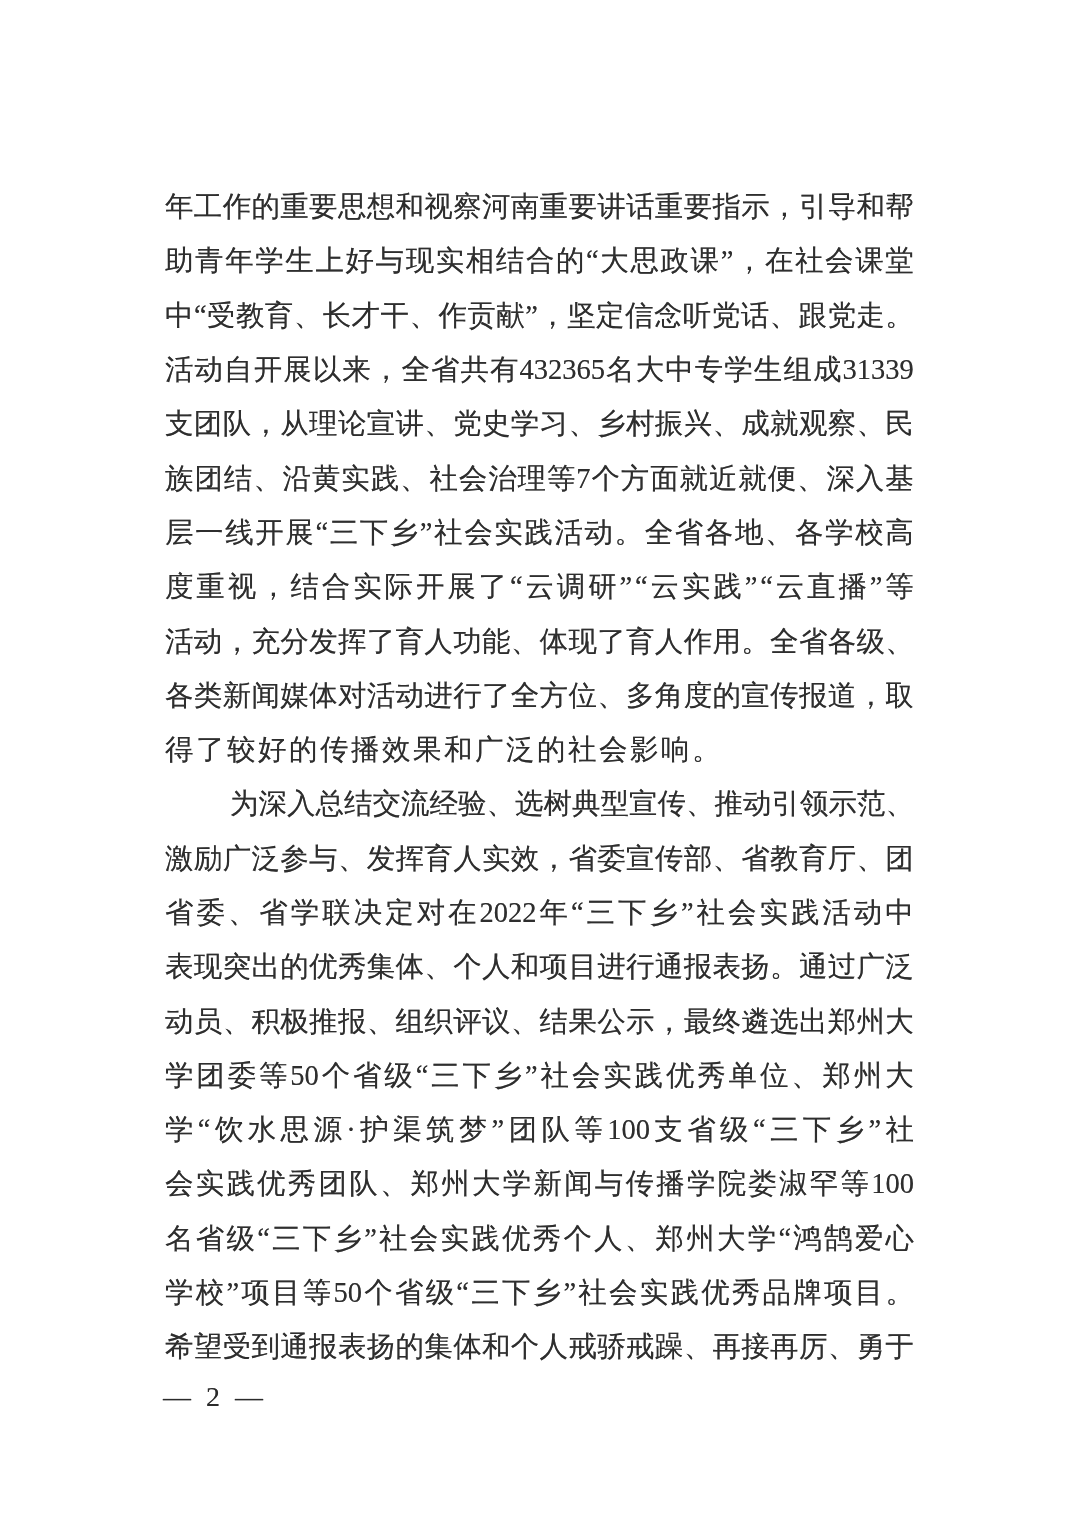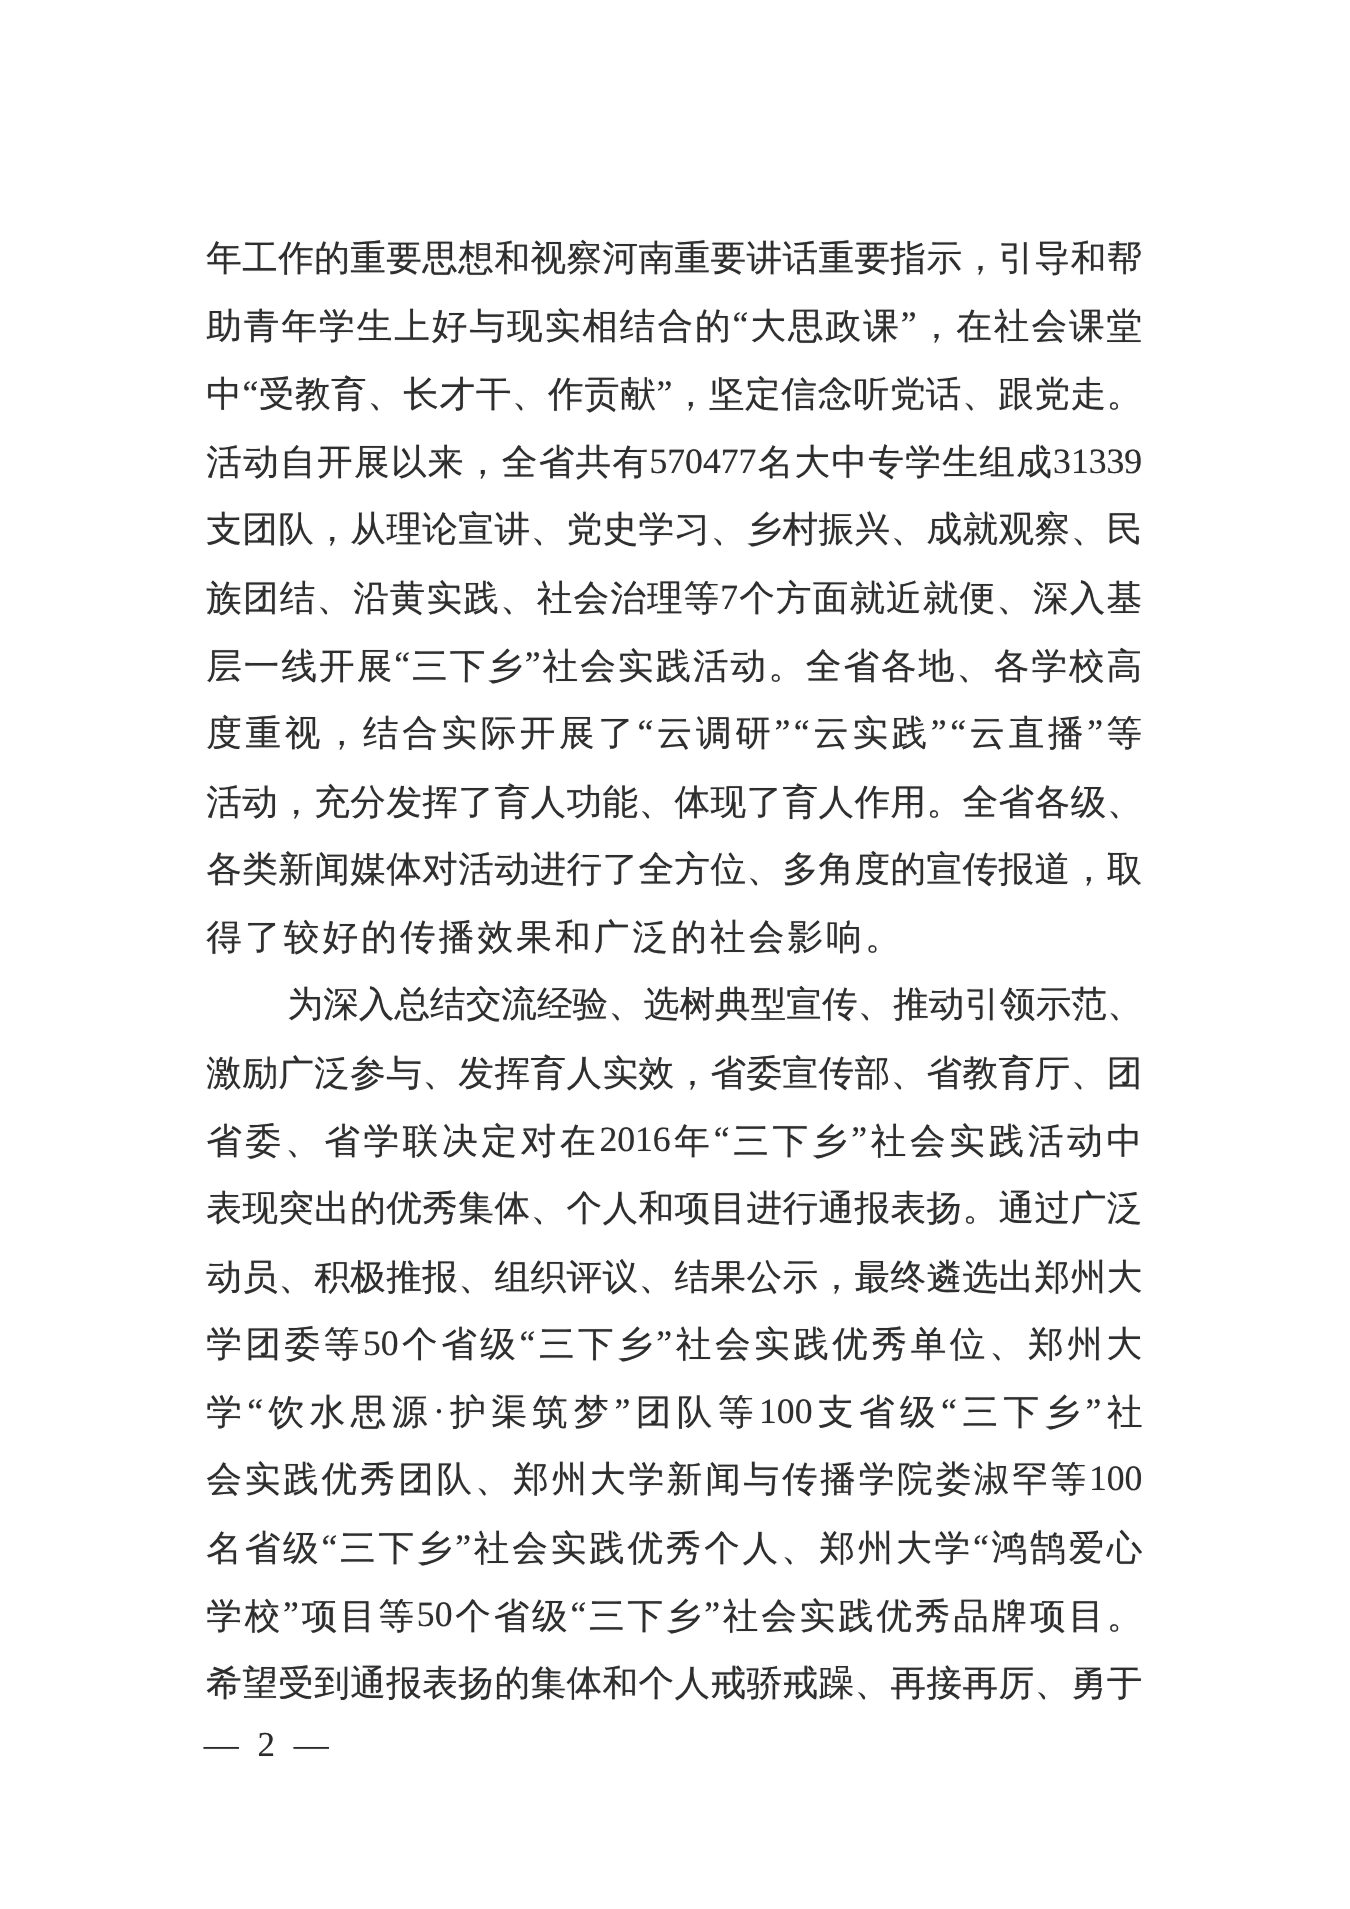--- a/index.html
+++ b/index.html
@@ -151,21 +151,21 @@
         <span class="glyph">自</span>
         <span class="glyph">开</span>
         <span class="glyph">展</span>
         <span class="glyph">以</span>
         <span class="glyph">来</span>
         <span class="glyph">，</span>
         <span class="glyph">全</span>
         <span class="glyph">省</span>
         <span class="glyph">共</span>
         <span class="glyph">有</span>
-        <span class="glyph">570477</span>
+        <span class="glyph">432365</span>
         <span class="glyph">名</span>
         <span class="glyph">大</span>
         <span class="glyph">中</span>
         <span class="glyph">专</span>
         <span class="glyph">学</span>
         <span class="glyph">生</span>
         <span class="glyph">组</span>
         <span class="glyph">成</span>
         <span class="glyph">31339</span>
       </div>
@@ -416,21 +416,21 @@
         <span class="glyph">省</span>
         <span class="glyph">委</span>
         <span class="glyph">、</span>
         <span class="glyph">省</span>
         <span class="glyph">学</span>
         <span class="glyph">联</span>
         <span class="glyph">决</span>
         <span class="glyph">定</span>
         <span class="glyph">对</span>
         <span class="glyph">在</span>
-        <span class="glyph">2016</span>
+        <span class="glyph">2022</span>
         <span class="glyph">年</span>
         <span class="glyph">“</span>
         <span class="glyph">三</span>
         <span class="glyph">下</span>
         <span class="glyph">乡</span>
         <span class="glyph">”</span>
         <span class="glyph">社</span>
         <span class="glyph">会</span>
         <span class="glyph">实</span>
         <span class="glyph">践</span>

